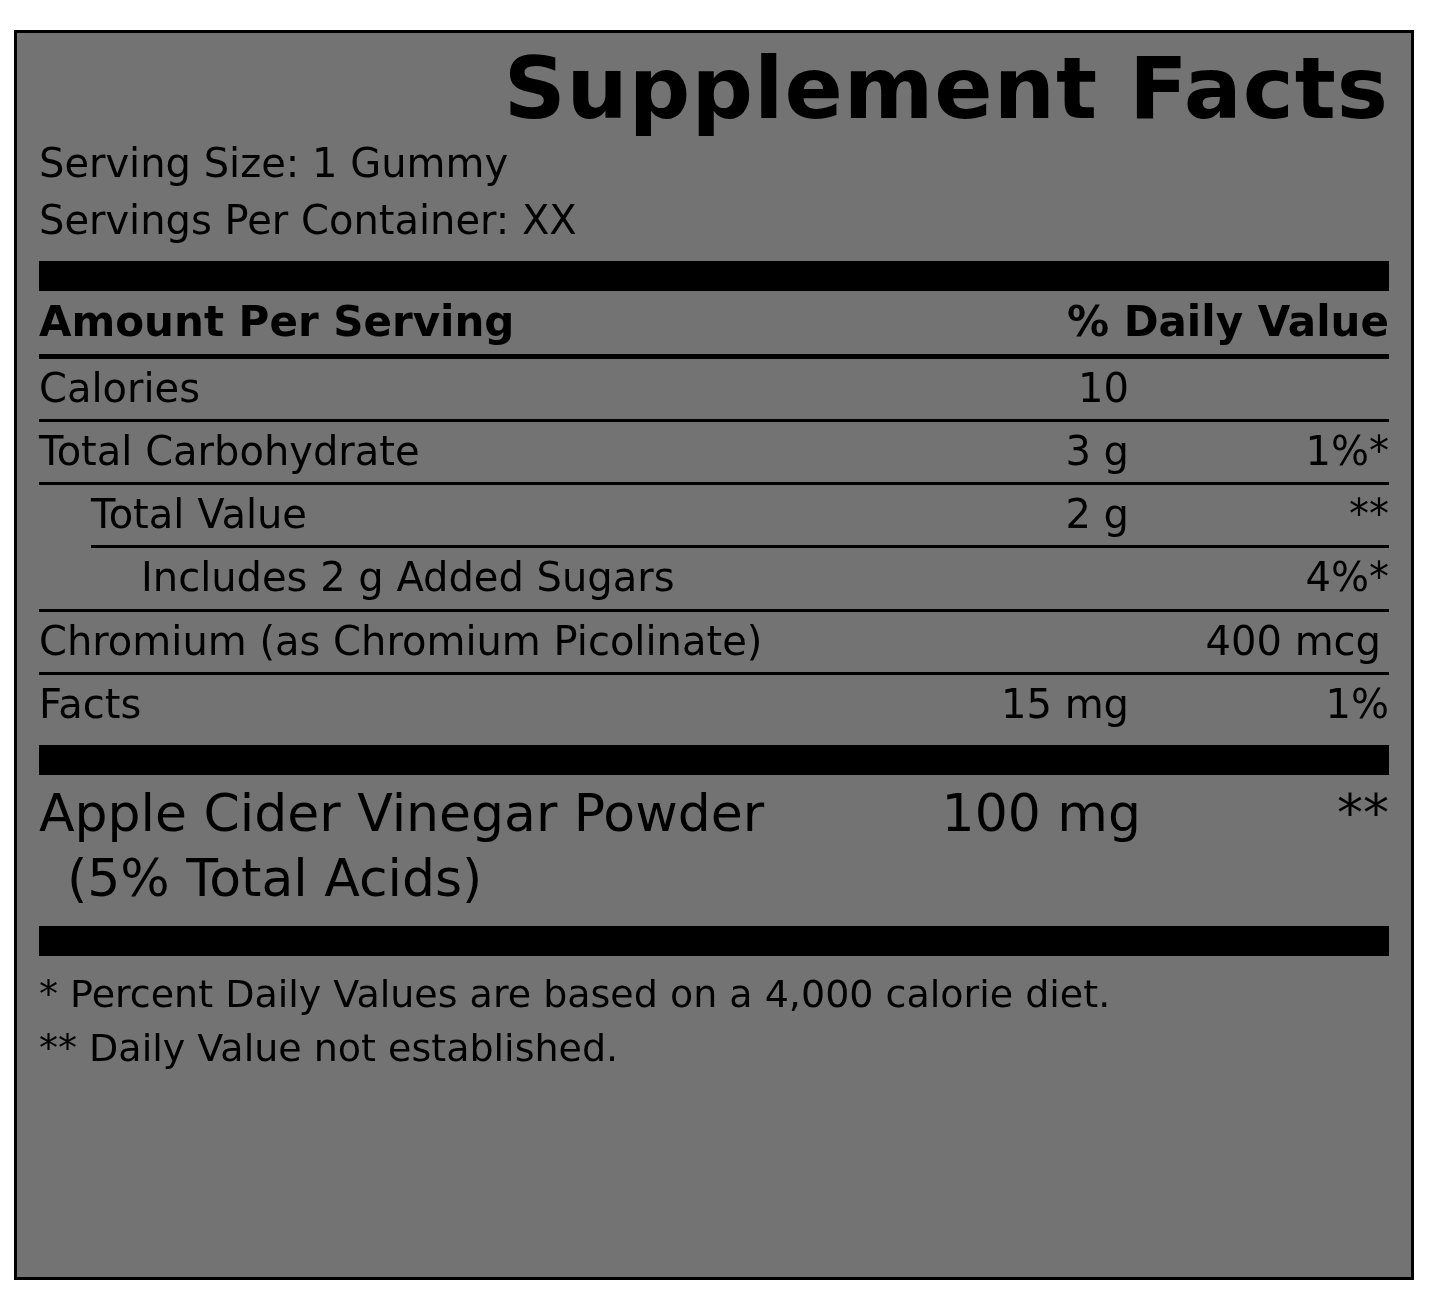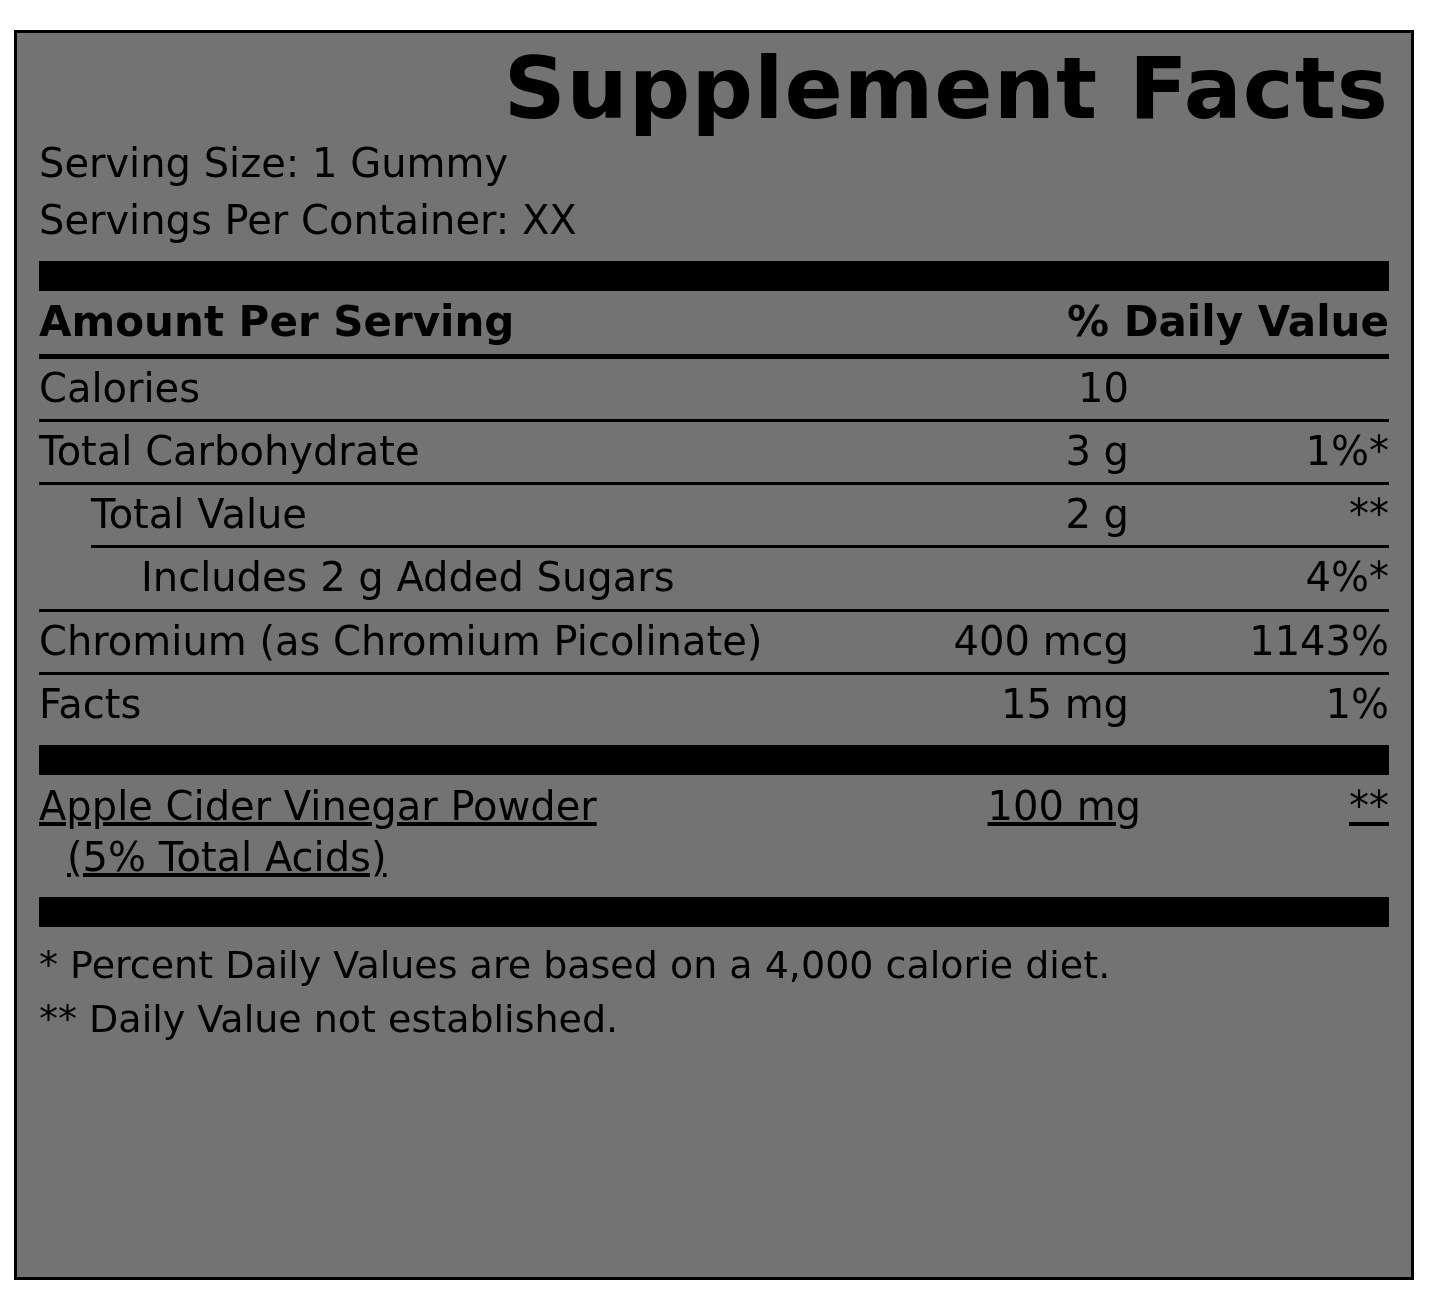--- a/index.html
+++ b/index.html
@@ -88,24 +88,23 @@
   .indent-1 { padding-left: 52px; }
   .indent-2 { padding-left: 102px; }
 
   .sub-rule {
     height: 3px;
     background: #000;
     margin-left: 52px;
   }
 
   .two-line-row {
-    font-size: 40px;
+    font-size: 52px;
     line-height: 1.18;
     padding: 8px 0 6px 0;
-    text-decoration: underline;
   }
   .two-line-row .first {
     display: flex;
     align-items: baseline;
     white-space: nowrap;
   }
   .two-line-row .first .label { flex: 1 1 auto; }
   .two-line-row .first .amount { flex: 0 0 330px; text-align: right; padding-right: 8px; }
   .two-line-row .first .dv { flex: 0 0 240px; text-align: right; }
   .two-line-row .second {
@@ -163,21 +162,20 @@
   <div class="row indent-2">
     <span class="label">Includes 2 g Added Sugars</span>
     <span class="amount"></span>
     <span class="dv">4%*</span>
   </div>
   <div class="rule-thin"></div>
 
   <div class="row">
     <span class="label">Chromium (as Chromium Picolinate)</span>
     <span class="amount">400 mcg</span>
-    <span class="dv">1143%</span>
   </div>
   <div class="rule-thin"></div>
 
   <div class="row">
     <span class="label">Facts</span>
     <span class="amount">15 mg</span>
     <span class="dv">1%</span>
   </div>
 
   <div class="bar-thick tight"></div>

